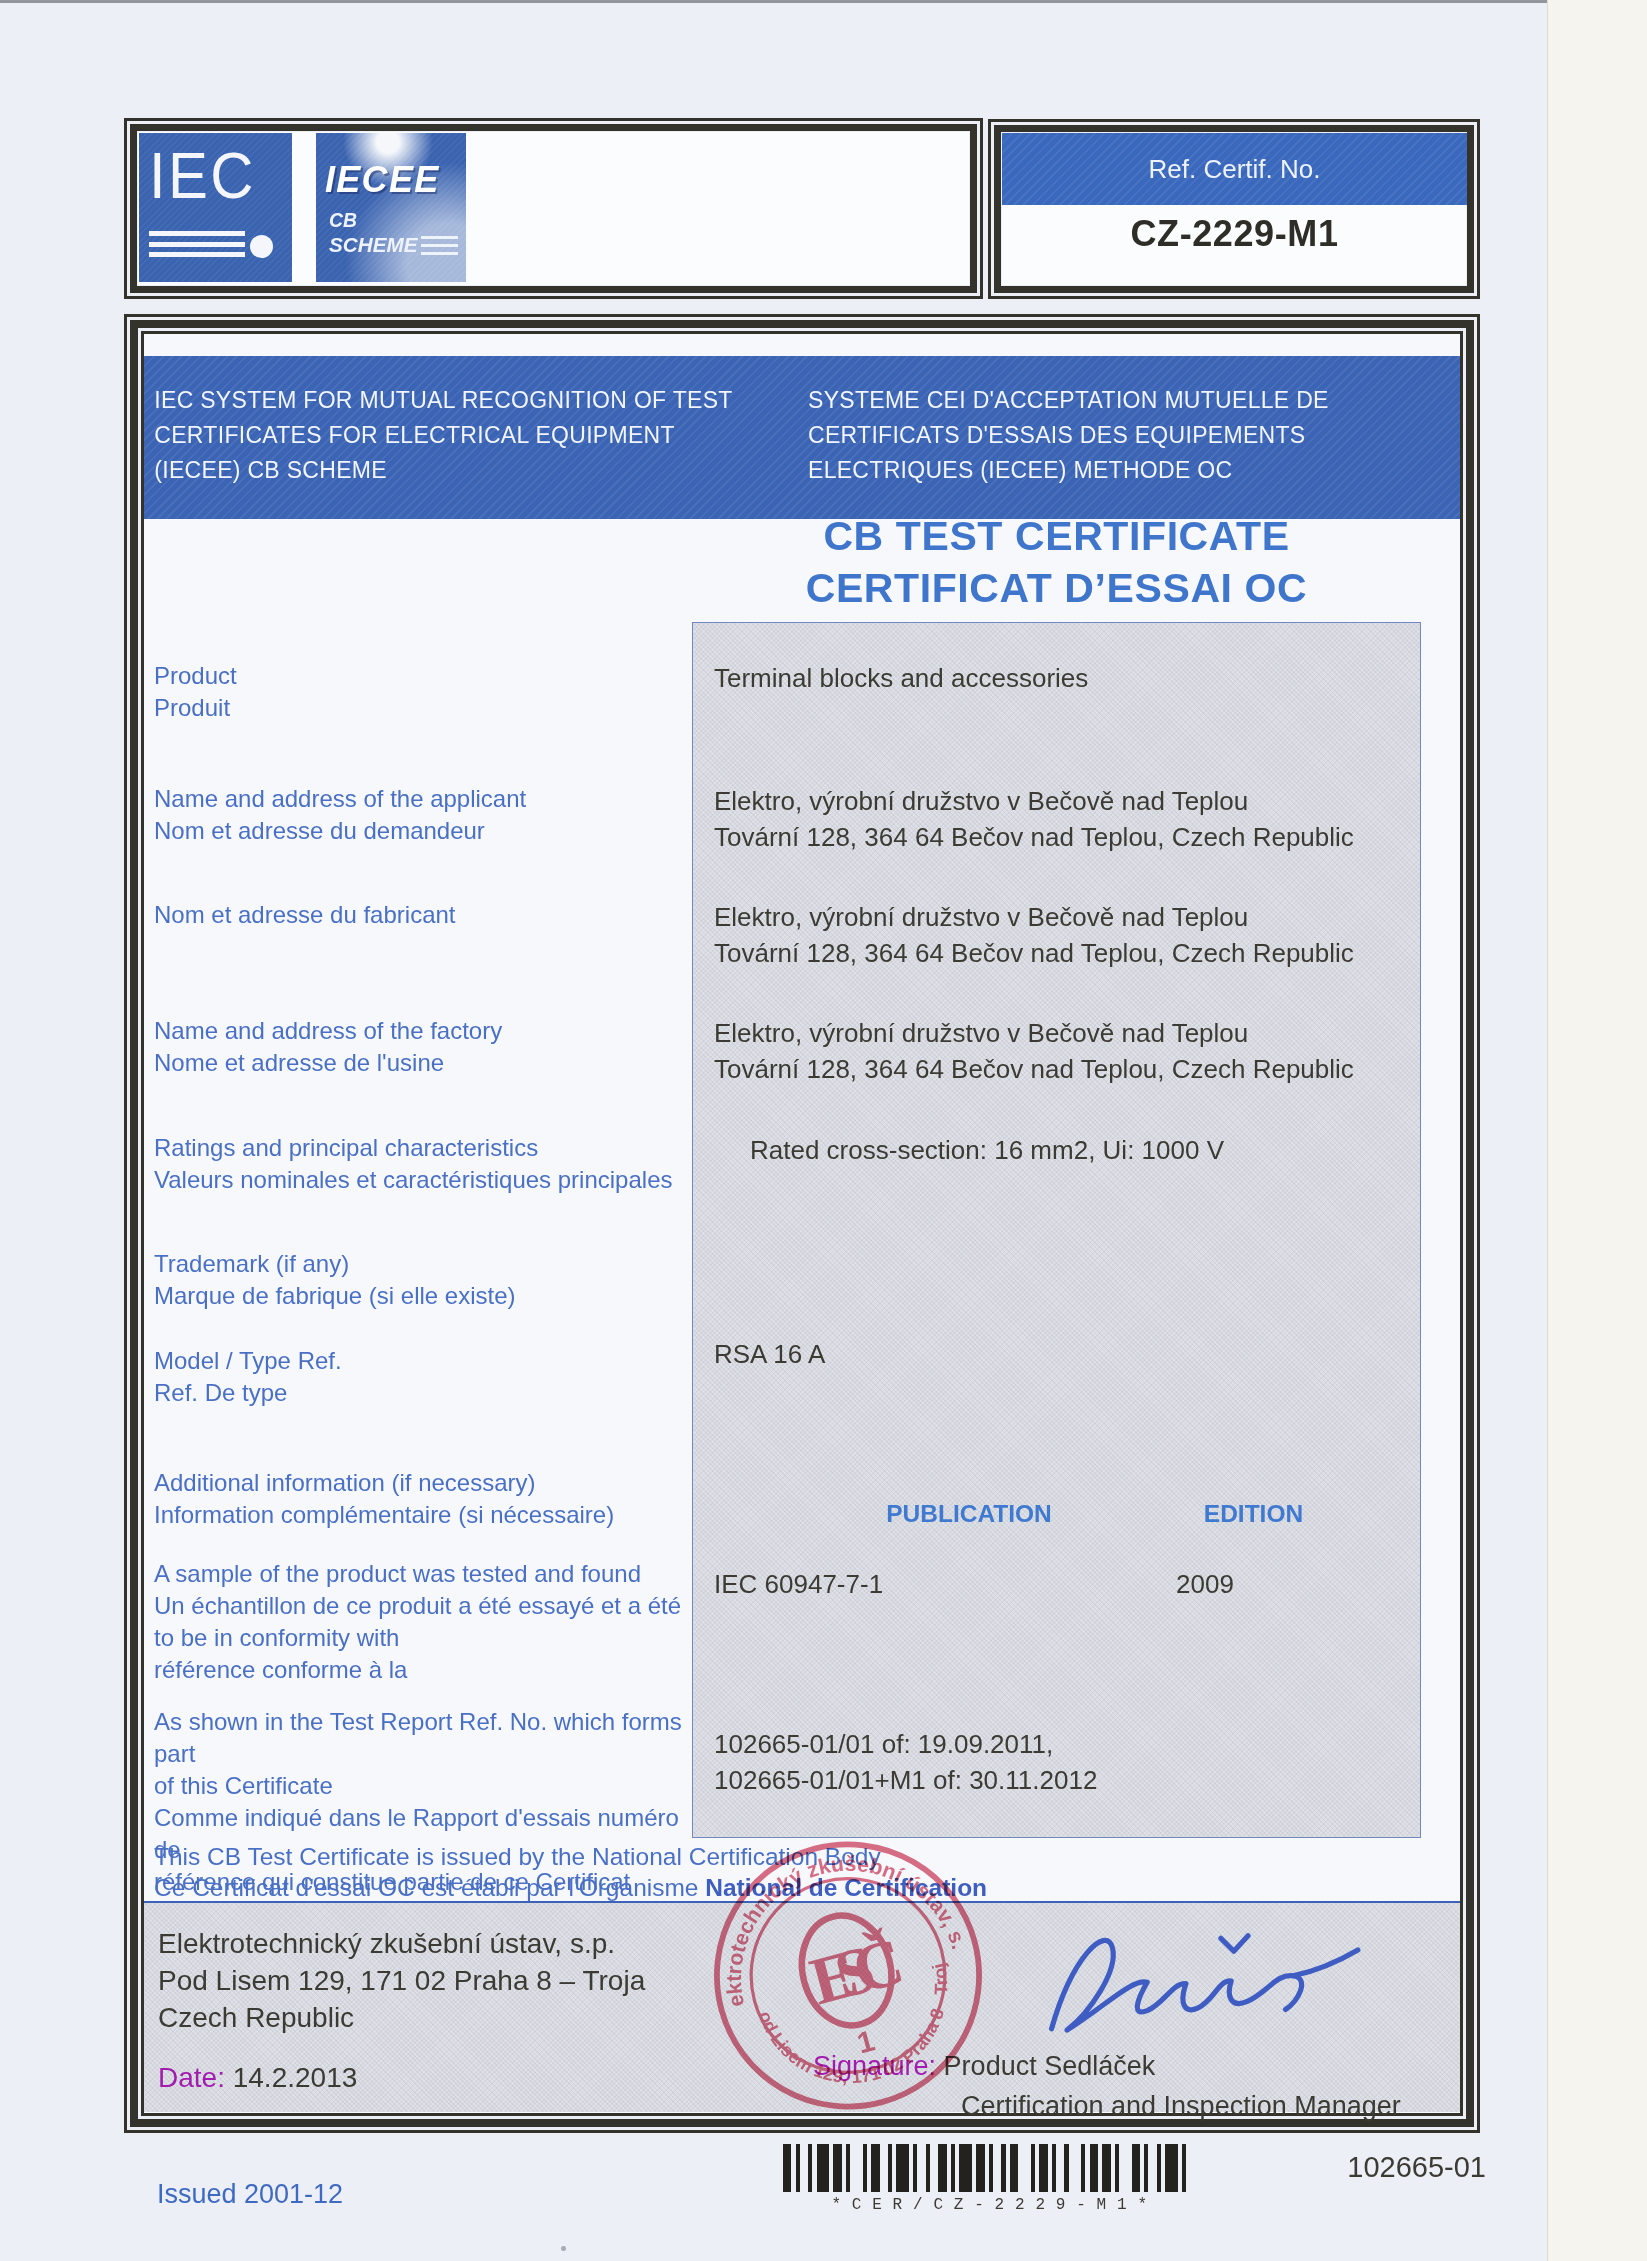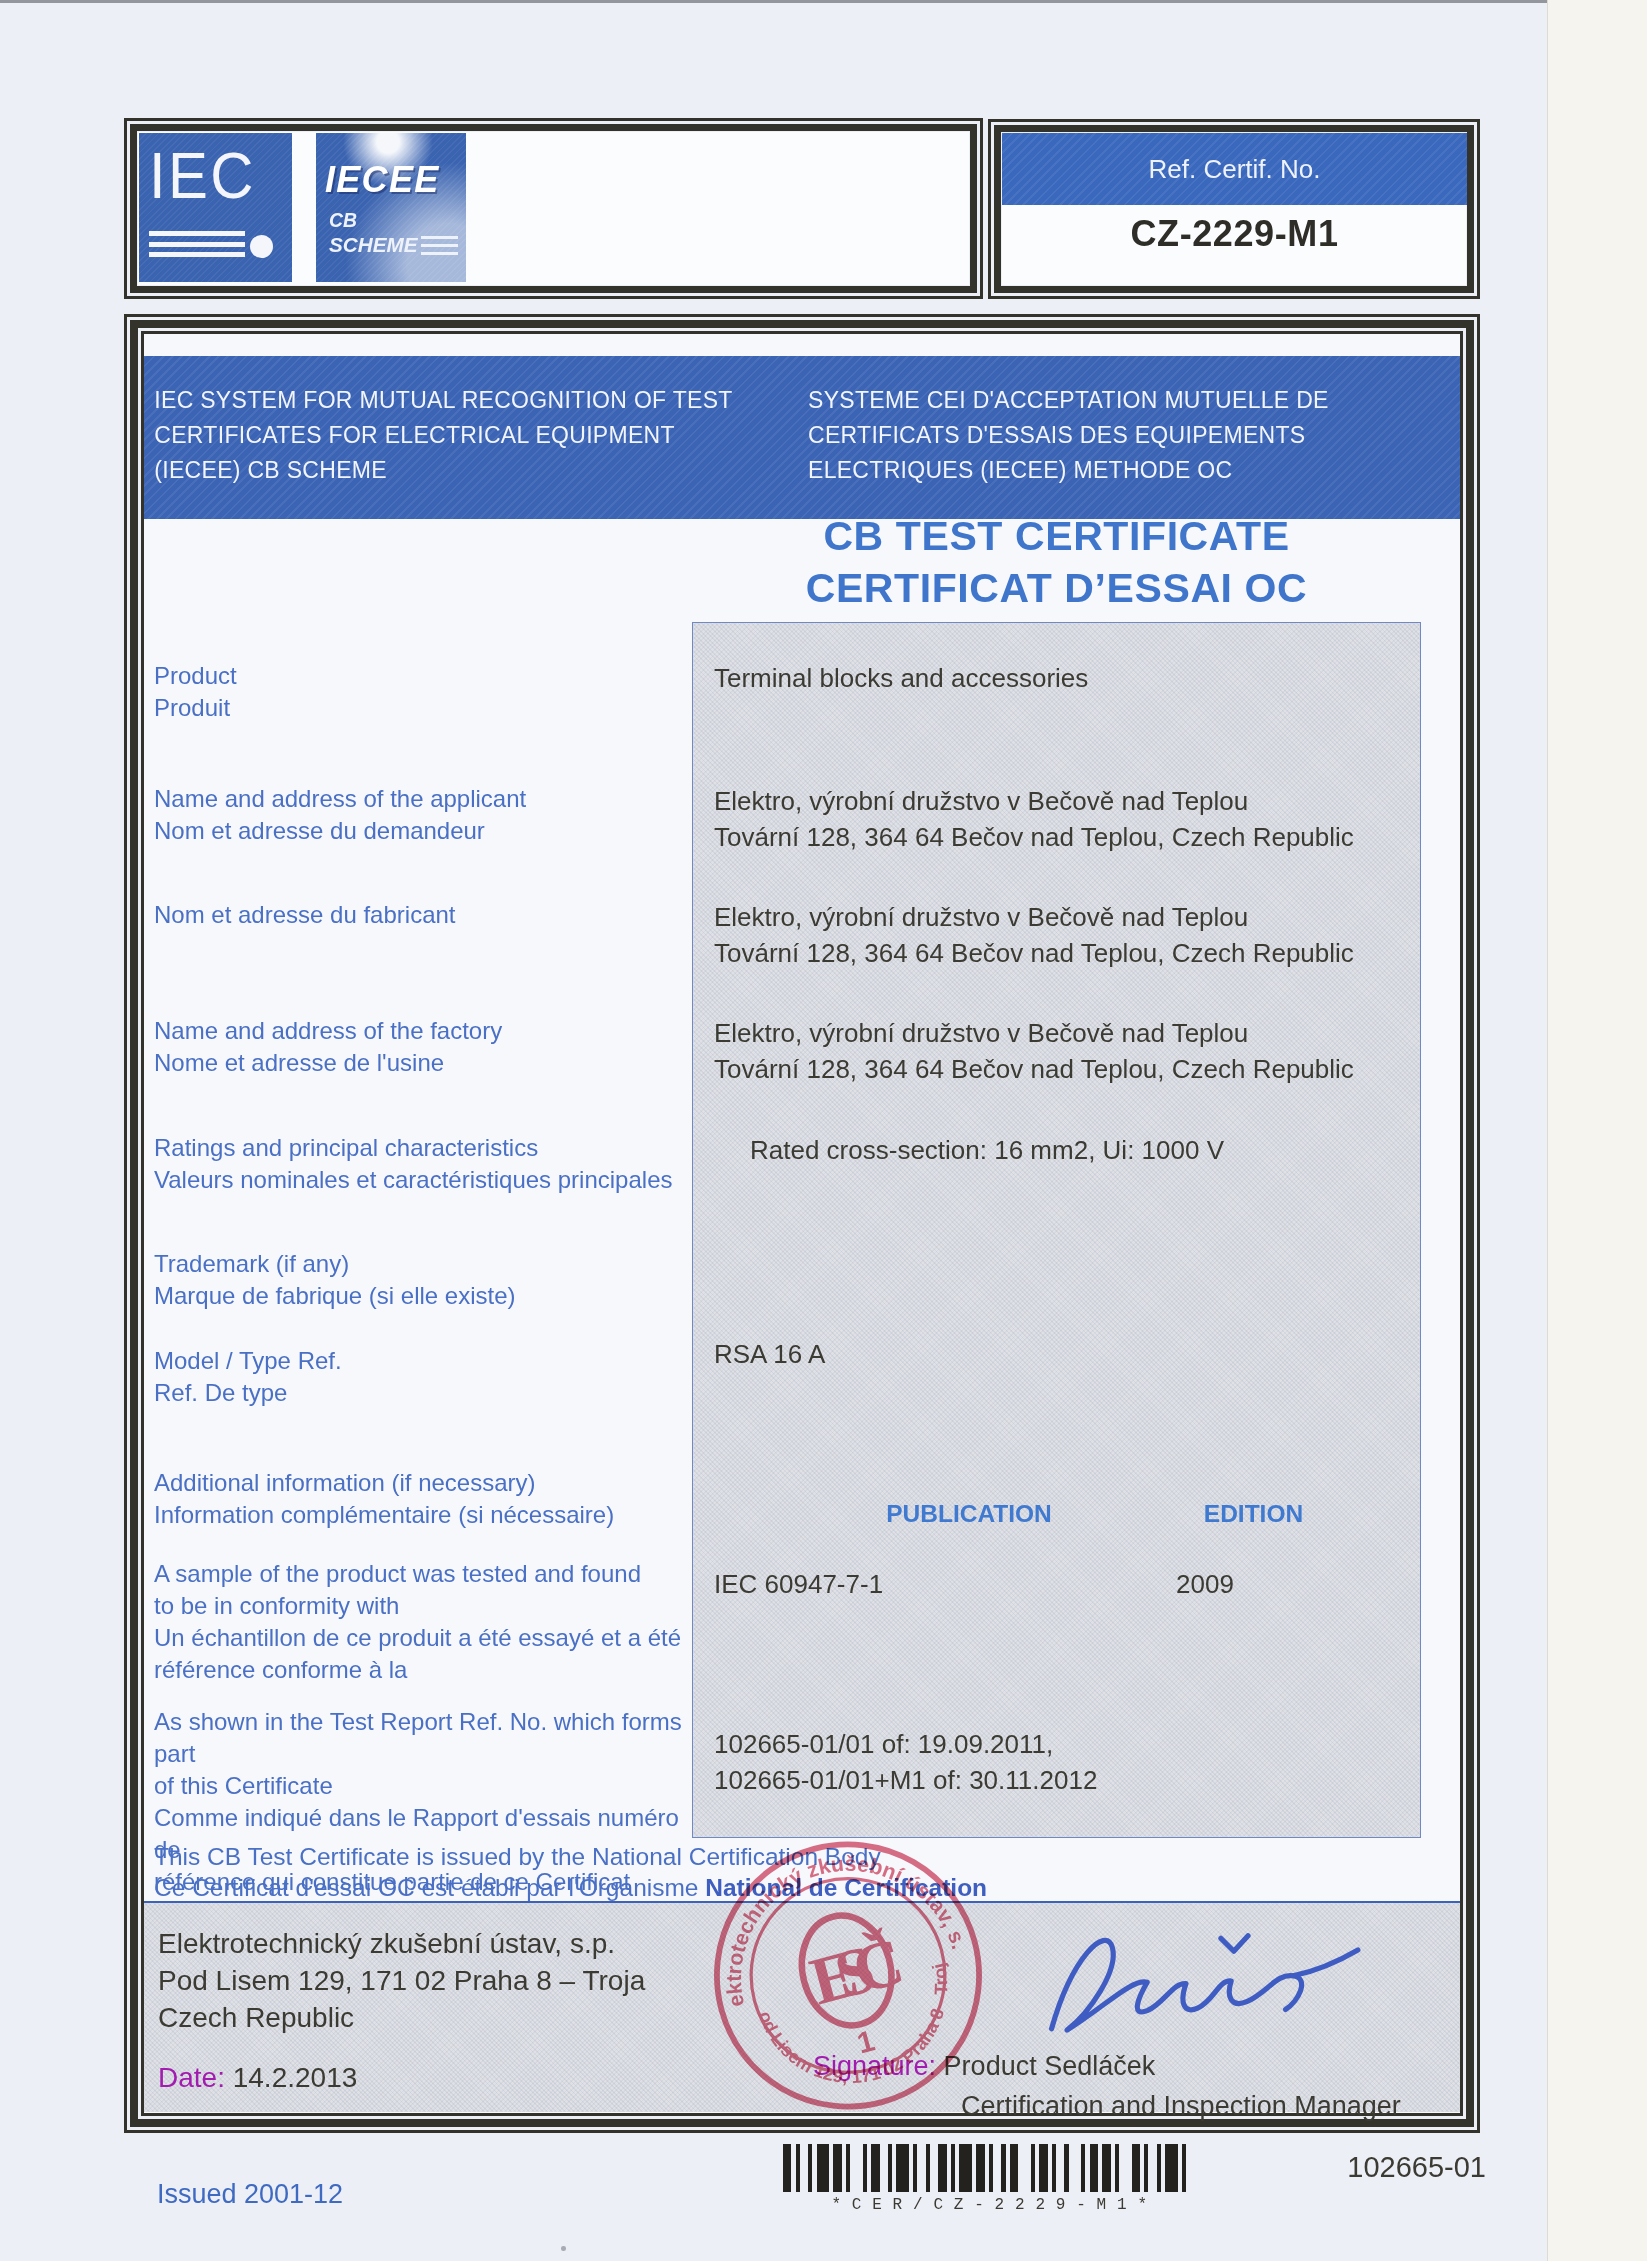--- a/index.html
+++ b/index.html
@@ -180,22 +180,22 @@
 <div class="lab" style="top:1345px;">
   <div>Model / Type Ref.</div>
   <div>Ref. De type</div>
 </div>
 <div class="lab" style="top:1467px;">
   <div>Additional information (if necessary)</div>
   <div>Information complémentaire (si nécessaire)</div>
 </div>
 <div class="lab" style="top:1558px;">
   <div>A sample of the product was tested and found</div>
+  <div>Un échantillon de ce produit a été essayé et a été</div>
   <div>to be in conformity with</div>
-  <div>Un échantillon de ce produit a été essayé et a été</div>
   <div>référence conforme à la</div>
 </div>
 <div class="lab" style="top:1706px;">
   <div>As shown in the Test Report Ref. No. which forms part</div>
   <div>of this Certificate</div>
   <div>Comme indiqué dans le Rapport d'essais numéro de</div>
   <div>référence qui constitue partie de ce Certificat</div>
 </div>
 
 <div class="val" style="top:660px;">Terminal blocks and accessories</div>

